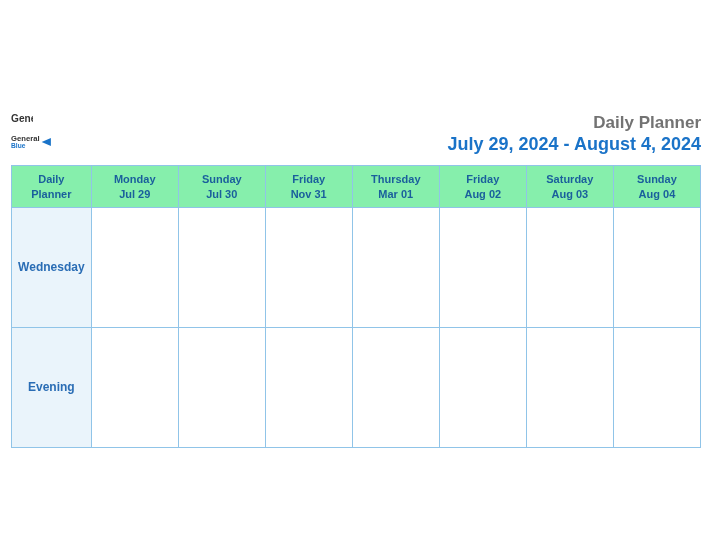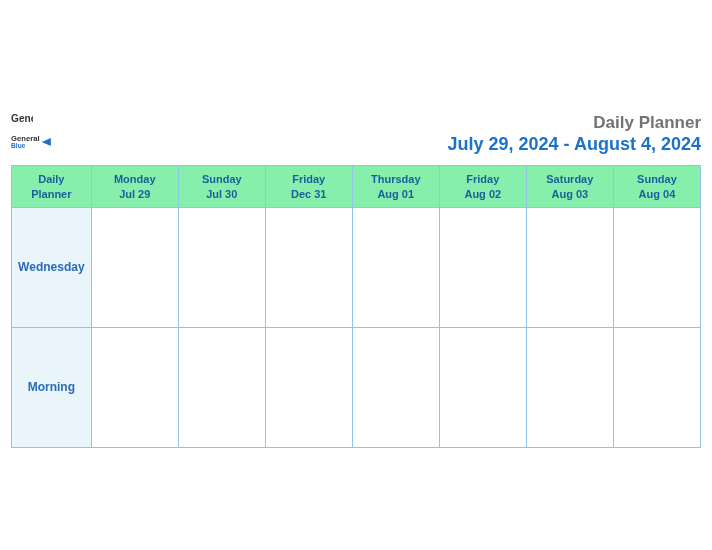--- a/index.html
+++ b/index.html
@@ -137,25 +137,25 @@
         <th class="th-day">
           <span>Monday</span><br>
           <span>Jul 29</span>
         </th>
         <th class="th-day">
           <span>Sunday</span><br>
           <span>Jul 30</span>
         </th>
         <th class="th-day">
           <span>Friday</span><br>
-          <span>Dec 31</span>
+          <span>Nov 31</span>
         </th>
         <th class="th-day">
           <span>Thursday</span><br>
-          <span>Aug 01</span>
+          <span>Mar 01</span>
         </th>
         <th class="th-day">
           <span>Friday</span><br>
           <span>Aug 02</span>
         </th>
         <th class="th-day">
           <span>Saturday</span><br>
           <span>Aug 03</span>
         </th>
         <th class="th-day">
@@ -175,21 +175,21 @@
         <td class="day-cell"></td>
         <td class="day-cell"></td>
         <td class="day-cell"></td>
         <td class="day-cell"></td>
         <td class="day-cell"></td>
         <td class="day-cell"></td>
       </tr>
 
       <tr>
         <td class="row-label">
-          <span class="row-label-text">Morning</span>
+          <span class="row-label-text">Evening</span>
         </td>
         <td class="day-cell"></td>
         <td class="day-cell"></td>
         <td class="day-cell"></td>
         <td class="day-cell"></td>
         <td class="day-cell"></td>
         <td class="day-cell"></td>
         <td class="day-cell"></td>
       </tr>
     </tbody>

